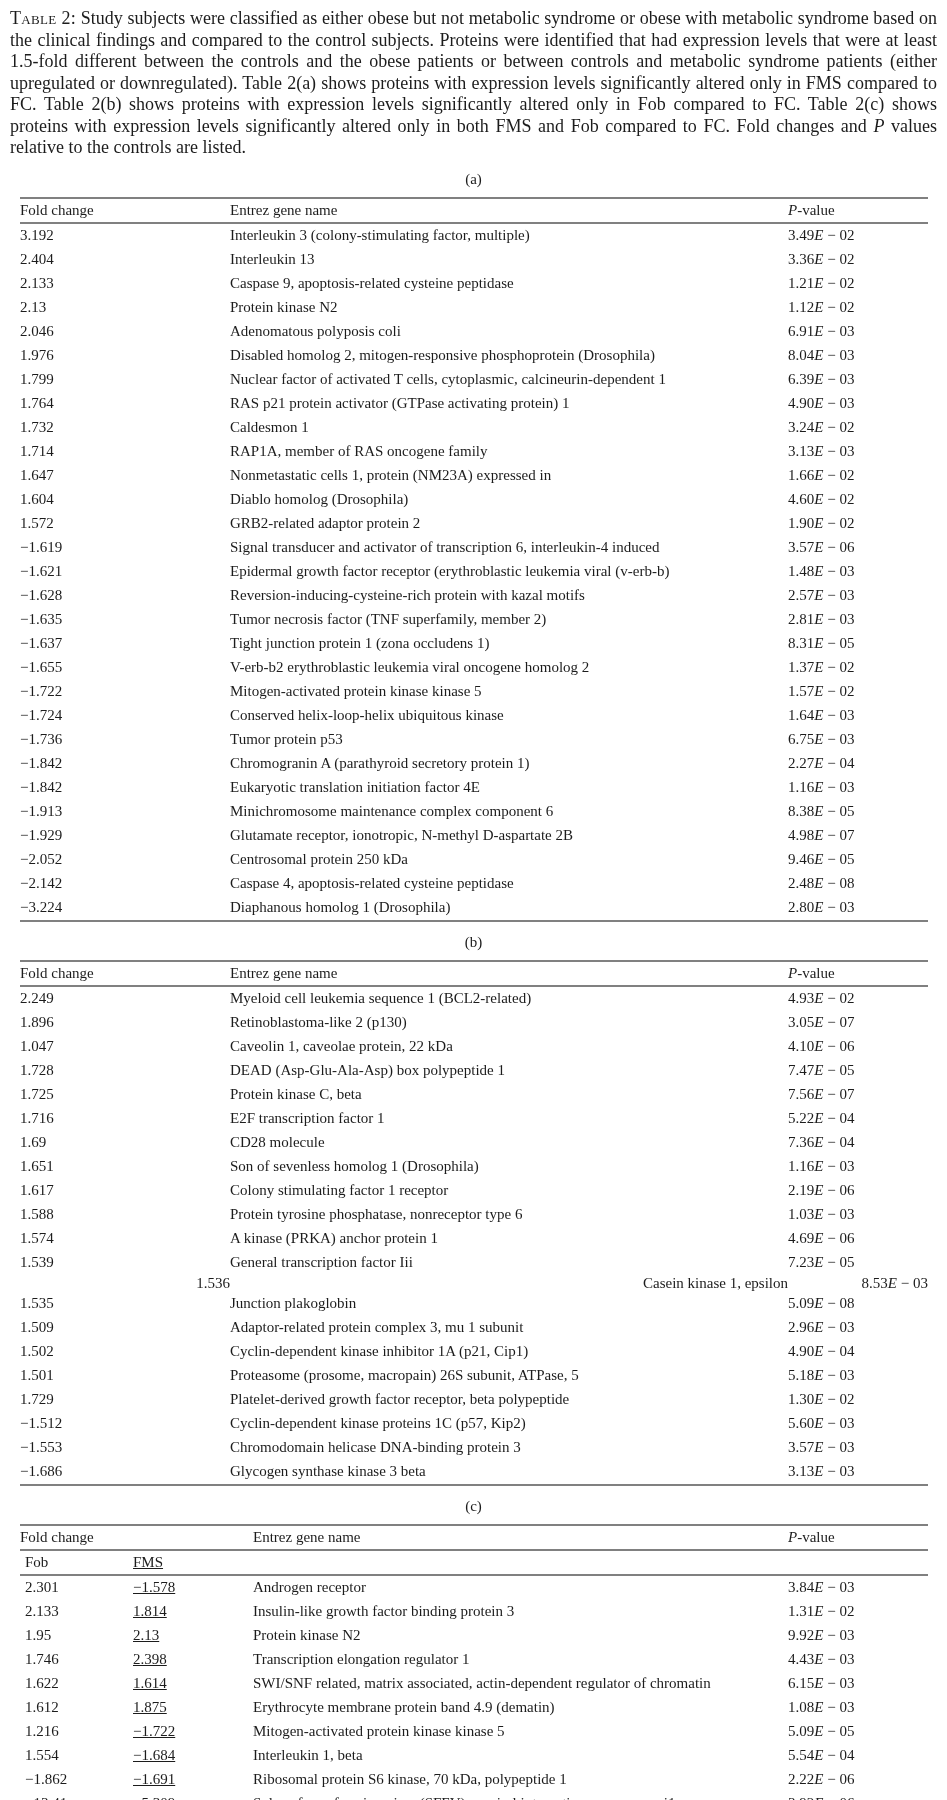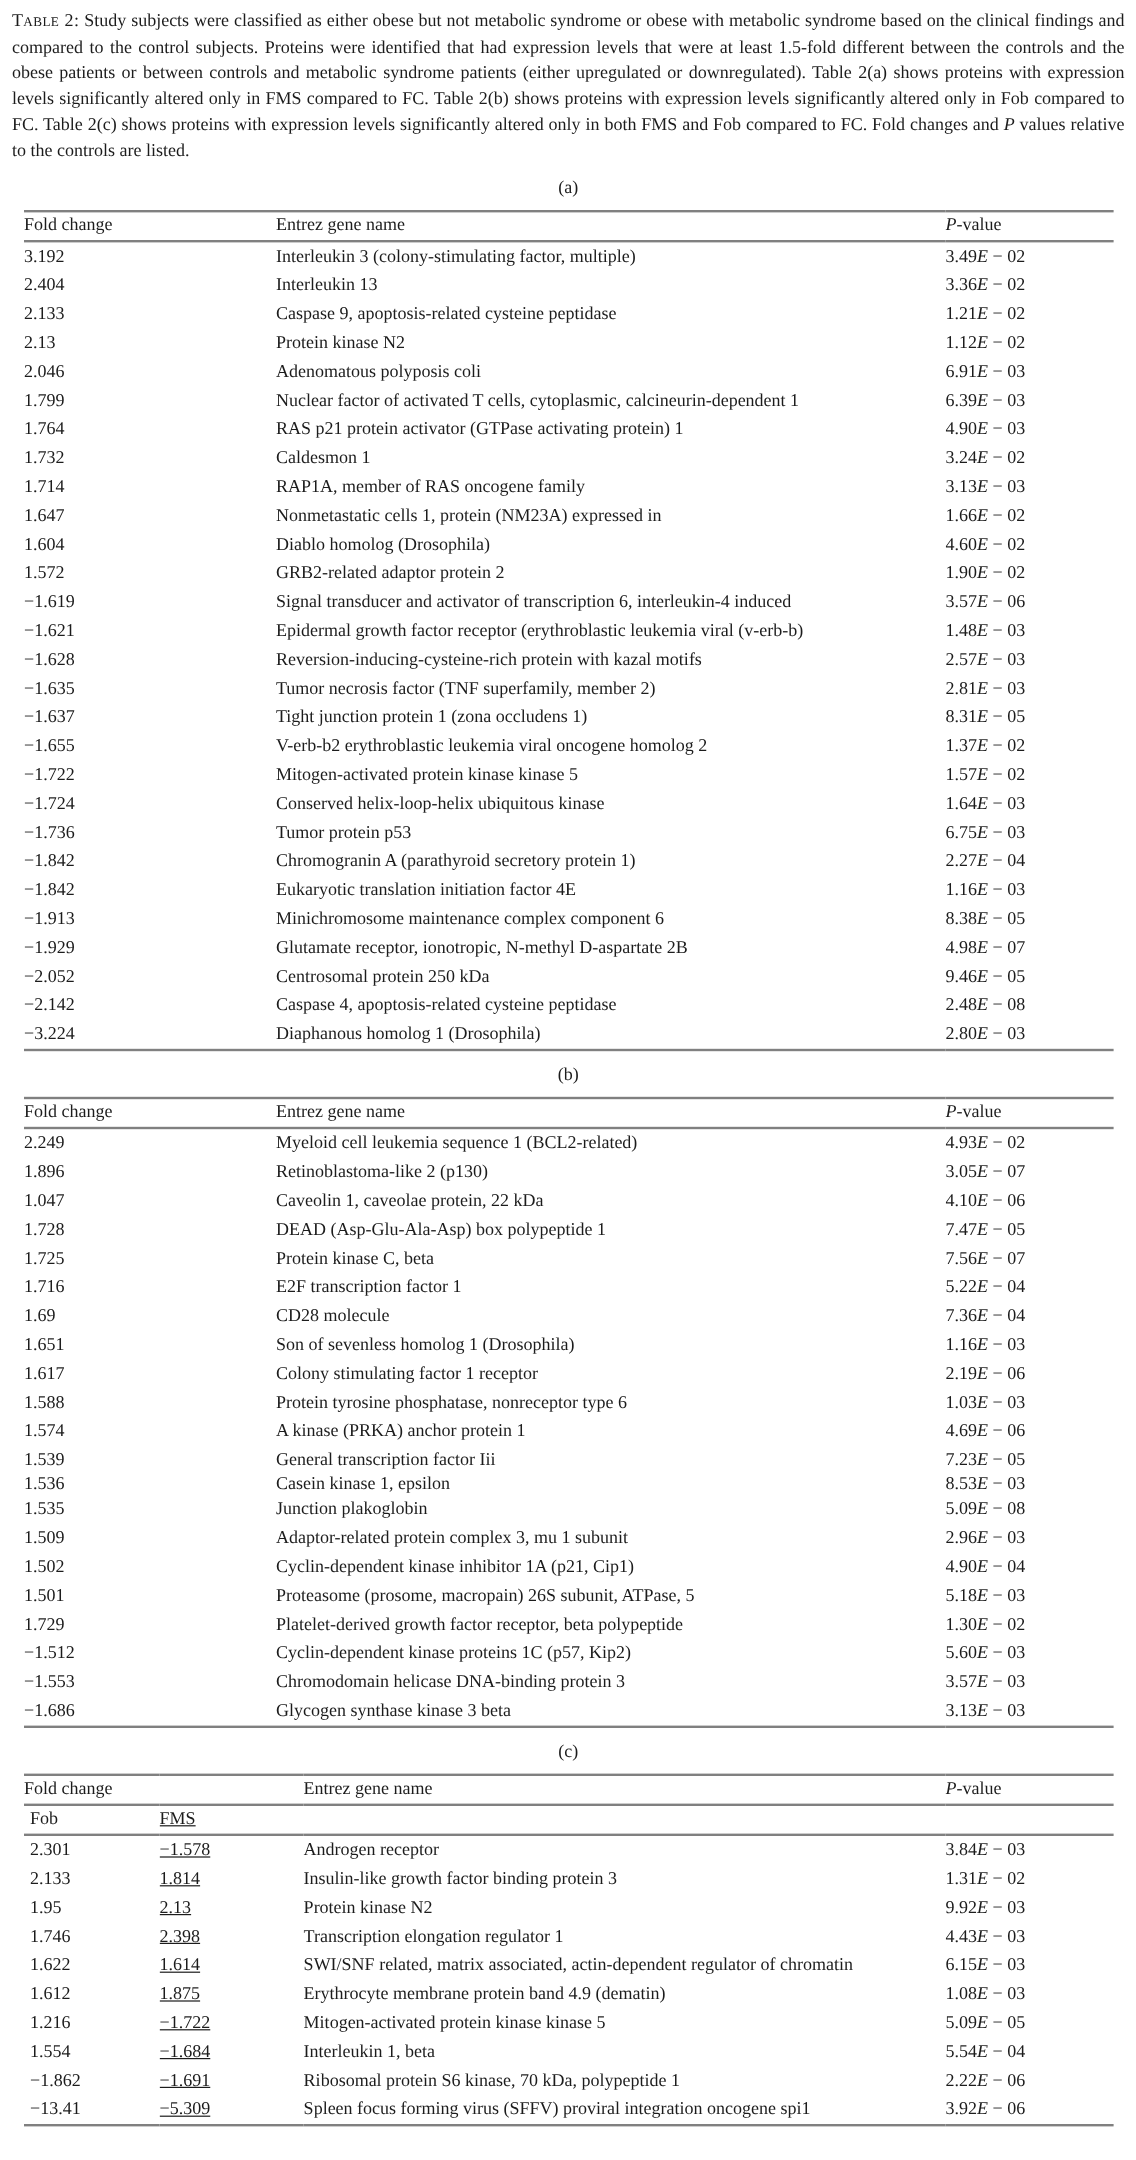--- a/index.html
+++ b/index.html
@@ -4,21 +4,21 @@
 <style>
   :root{ --rule:#808080; --ink:#1c1c1c; }
   html,body{margin:0;padding:0;}
   body{
     width:947px;height:1800px;background:#ffffff;color:var(--ink);
     font-family:"Liberation Serif","DejaVu Serif",serif;
     overflow:hidden;
   }
   .caption{
     margin:8px 10px 0 10px;
-    font-size:15px;line-height:21.5px;
+    font-size:18px;line-height:21.5px;
     text-align:justify;
   }
   .caption .sc{font-variant:small-caps;letter-spacing:.3px;}
   .caption .it{font-style:italic;}
   .sublabel{
     text-align:center;font-size:15px;line-height:17px;
     margin:12px 0 9px 0;
   }
   table.tbl{
     table-layout:fixed;border-collapse:collapse;
@@ -32,21 +32,21 @@
     font-weight:normal;padding:0;height:24px;
     vertical-align:middle;text-align:left;
     white-space:nowrap;overflow:hidden;
   }
   .tbl thead th{height:23px;}
   .c-fold{padding-left:7px;}
   .tbl-c .c-fold{padding-left:5px;margin-left:28px;}
   .c-fms{padding-left:0;text-decoration:underline;}
   .c-p{text-align:right;padding-right:16px;}
   .c-foldspan{text-align:center;}
-  tr.tight td{height:15px;}
+  tr.tight td{height:15px;text-align:right;}
   i{font-style:italic;}
 </style>
 </head>
 <body>
 
 <main>
   <p class="caption"><span class="sc">Table 2:</span><span> Study subjects were classified as either obese but not metabolic syndrome or obese with metabolic syndrome based on the clinical findings and compared to the control subjects. Proteins were identified that had expression levels that were at least 1.5-fold different between the controls and the obese patients or between controls and metabolic syndrome patients (either upregulated or downregulated). Table 2(a) shows proteins with expression levels significantly altered only in FMS compared to FC. Table 2(b) shows proteins with expression levels significantly altered only in Fob compared to FC. Table 2(c) shows proteins with expression levels significantly altered only in both FMS and Fob compared to FC. Fold changes and </span><span class="it">P</span><span> values relative to the controls are listed.</span></p>
 
   <div class="sublabel">(a)</div>
   <table class="tbl tbl-ab">
@@ -82,20 +82,25 @@
           <td class="c-fold">2.13</td>
           <td class="c-gene">Protein kinase N2</td>
           <td class="c-p">1.12<i>E</i> − 02</td>
         </tr>
         <tr>
           <td class="c-fold">2.046</td>
           <td class="c-gene">Adenomatous polyposis coli</td>
           <td class="c-p">6.91<i>E</i> − 03</td>
         </tr>
         <tr>
+          <td class="c-fold">1.976</td>
+          <td class="c-gene">Disabled homolog 2, mitogen-responsive phosphoprotein (Drosophila)</td>
+          <td class="c-p">8.04<i>E</i> − 03</td>
+        </tr>
+        <tr>
           <td class="c-fold">1.799</td>
           <td class="c-gene">Nuclear factor of activated T cells, cytoplasmic, calcineurin-dependent 1</td>
           <td class="c-p">6.39<i>E</i> − 03</td>
         </tr>
         <tr>
           <td class="c-fold">1.764</td>
           <td class="c-gene">RAS p21 protein activator (GTPase activating protein) 1</td>
           <td class="c-p">4.90<i>E</i> − 03</td>
         </tr>
         <tr>

